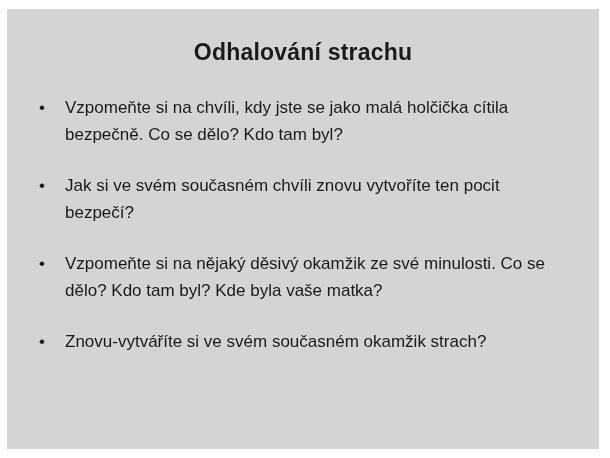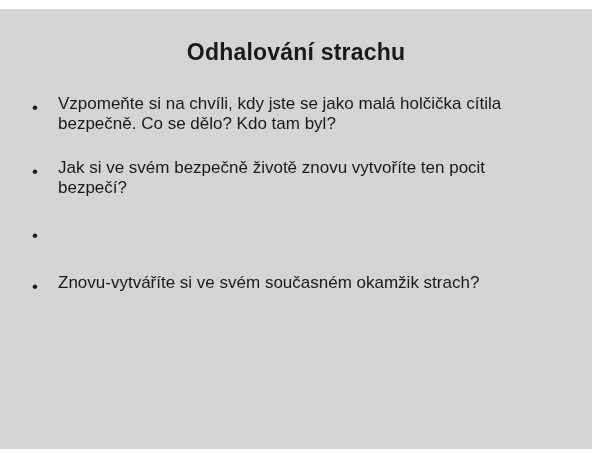--- a/index.html
+++ b/index.html
@@ -7,21 +7,21 @@
     padding: 0;
   }
   body {
     width: 610px;
     height: 458px;
     background: #ffffff;
     font-family: "Liberation Sans", sans-serif;
   }
   .slide {
     position: absolute;
-    left: 0;
+    left: 7px;
     top: 9px;
     width: 592px;
     height: 440px;
     background: #d4d4d4;
     box-sizing: border-box;
     overflow: hidden;
   }
   .slide-title {
     text-align: center;
     font-size: 23px;
@@ -47,40 +47,41 @@
     flex: 0 0 auto;
     width: 26px;
     font-size: 17px;
     line-height: 27px;
     color: #1a1a1a;
     text-align: left;
   }
   .bullet-text {
     flex: 1 1 auto;
     font-size: 17px;
-    line-height: 20px;
+    line-height: 27px;
     color: #1a1a1a;
   }
 </style>
 </head>
 <body>
 
 <div class="slide">
   <div class="slide-title">Odhalování strachu</div>
 
   <ul class="bullet-list">
     <li class="bullet-item">
       <span class="bullet-marker">•</span>
       <span class="bullet-text">Vzpomeňte si na chvíli, kdy jste se jako malá holčička cítila bezpečně. Co se dělo? Kdo tam byl?</span>
     </li>
     <li class="bullet-item">
       <span class="bullet-marker">•</span>
-      <span class="bullet-text">Jak si ve svém bezpečně životě znovu vytvoříte ten pocit bezpečí?</span>
+      <span class="bullet-text">Jak si ve svém současném chvíli znovu vytvoříte ten pocit bezpečí?</span>
     </li>
     <li class="bullet-item">
       <span class="bullet-marker">•</span>
+      <span class="bullet-text">Vzpomeňte si na nějaký děsivý okamžik ze své minulosti. Co se dělo? Kdo tam byl? Kde byla vaše matka?</span>
     </li>
     <li class="bullet-item">
       <span class="bullet-marker">•</span>
       <span class="bullet-text">Znovu-vytváříte si ve svém současném okamžik strach?</span>
     </li>
   </ul>
 </div>
 
 </body></html>

